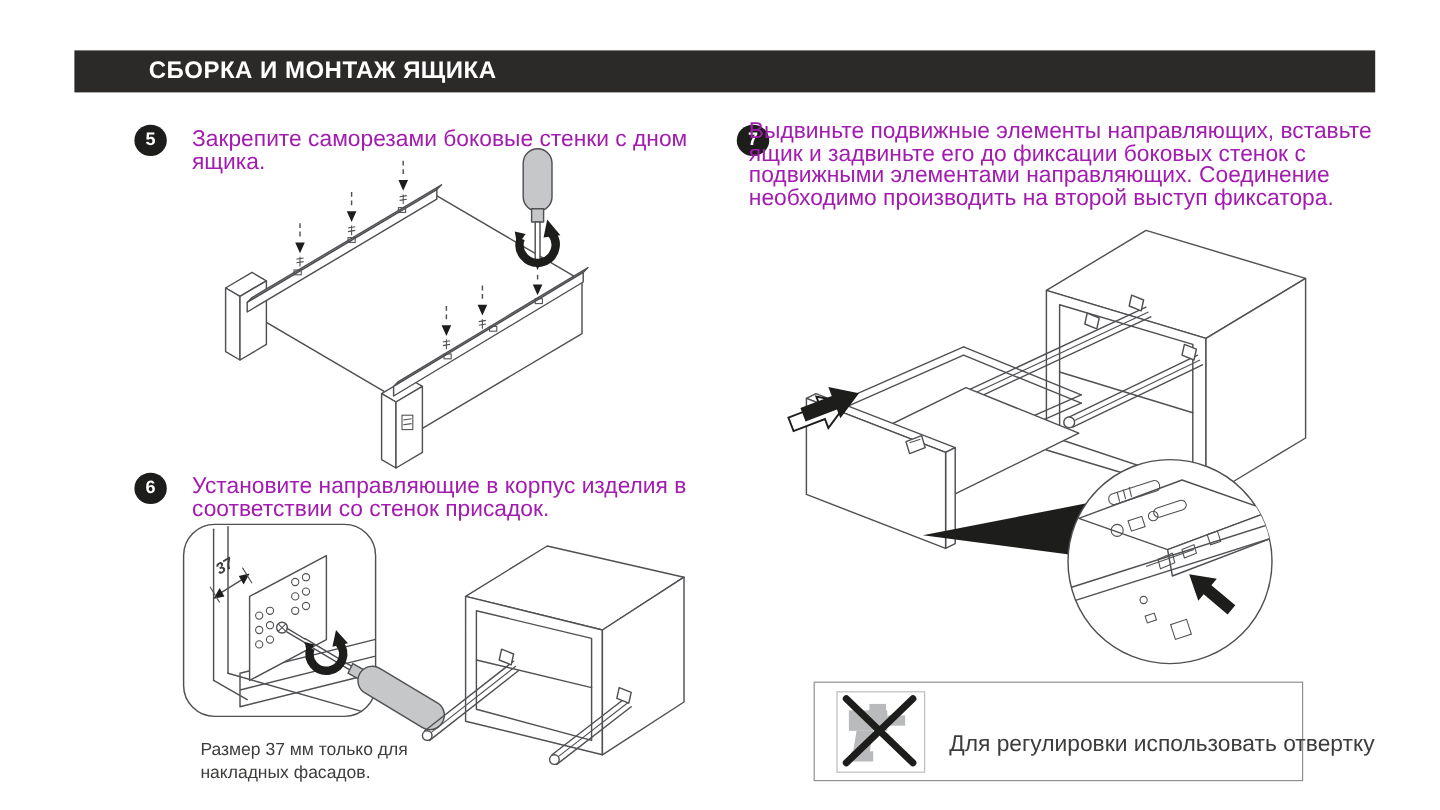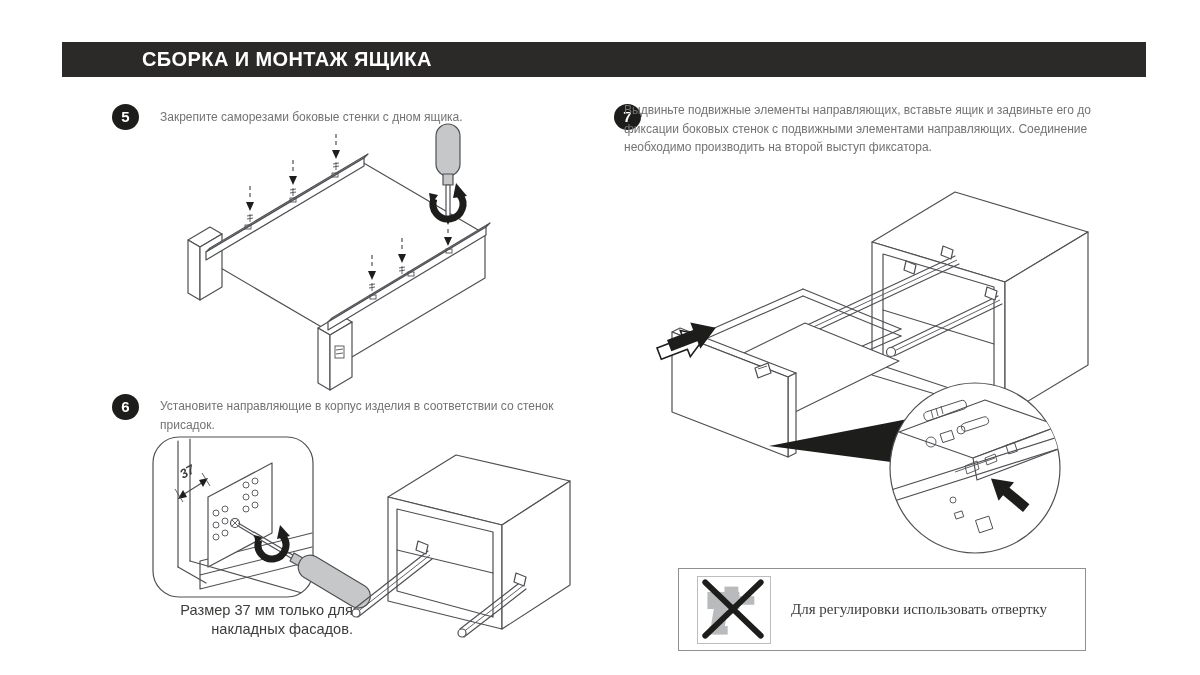--- a/index.html
+++ b/index.html
@@ -1,35 +1,35 @@
 <!DOCTYPE html>
 <html><head>
 <meta charset="utf-8">
 <style>
   html,body{margin:0;padding:0;background:#fff;}
   .page{position:relative;width:1200px;height:675px;background:#ffffff;overflow:hidden;
         font-family:"Liberation Sans","DejaVu Sans",sans-serif;color:#3c3c3b;}
   .header{position:absolute;left:62px;top:42px;width:1084px;height:35px;background:#2b2a29;}
-  .header span{display:block;padding-left:80px;line-height:35px;font-size:20px;font-weight:bold;
+  .header span{display:block;padding-left:62px;line-height:35px;font-size:20px;font-weight:bold;
         color:#ffffff;letter-spacing:.4px;}
   .step-num{position:absolute;width:27px;height:26px;background:#1d1d1b;border-radius:50%;
         color:#fff;font-size:15px;font-weight:bold;text-align:center;line-height:26px;}
-  .step-text{position:absolute;font-size:12px;line-height:18.6px;color:#737373;}
-  .note-text{position:absolute;left:167px;top:601px;width:186px;font-size:14.6px;line-height:19px;z-index:2;text-align:right;}
+  .step-text{position:absolute;font-size:19px;line-height:18.6px;color:#a21caf;}
+  .note-text{position:absolute;left:167px;top:616px;width:186px;font-size:14.6px;line-height:19px;z-index:2;}
   .illu{position:absolute;}
   .ln{fill:none;stroke:#4f5053;stroke-width:1.2;stroke-linejoin:round;stroke-linecap:round;}
   .lnf{fill:#ffffff;stroke:#4f5053;stroke-width:1.2;stroke-linejoin:round;}
   .gray{fill:#c6c7c8;stroke:#4f5053;stroke-width:1.2;stroke-linejoin:round;}
   .blk{fill:#1d1d1b;stroke:none;}
   .dash{fill:none;stroke:#4f5053;stroke-width:1.2;stroke-dasharray:4 3;}
   .thin{fill:none;stroke:#4f5053;stroke-width:.9;}
   .dim{font-size:13px;font-style:italic;font-weight:bold;fill:#3c3c3b;}
   .notebox{position:absolute;left:678px;top:568px;width:406px;height:81px;border:1px solid #8f9092;background:#fff;}
   .noteicon{position:absolute;left:18px;top:7px;width:72px;height:66px;border:1px solid #bcbdbe;}
-  .notebox span{position:absolute;left:112px;top:0;height:81px;line-height:81px;font-size:15px;color:#3c3c3b;white-space:nowrap;font-family:Liberation Serif, serif;}
+  .notebox span{position:absolute;left:112px;top:11px;height:81px;line-height:81px;font-size:19px;color:#3c3c3b;white-space:nowrap;}
 </style>
 </head>
 <body>
 
 <div class="page">
 
   <div class="header">
     <span>СБОРКА И МОНТАЖ ЯЩИКА</span>
   </div>
 

